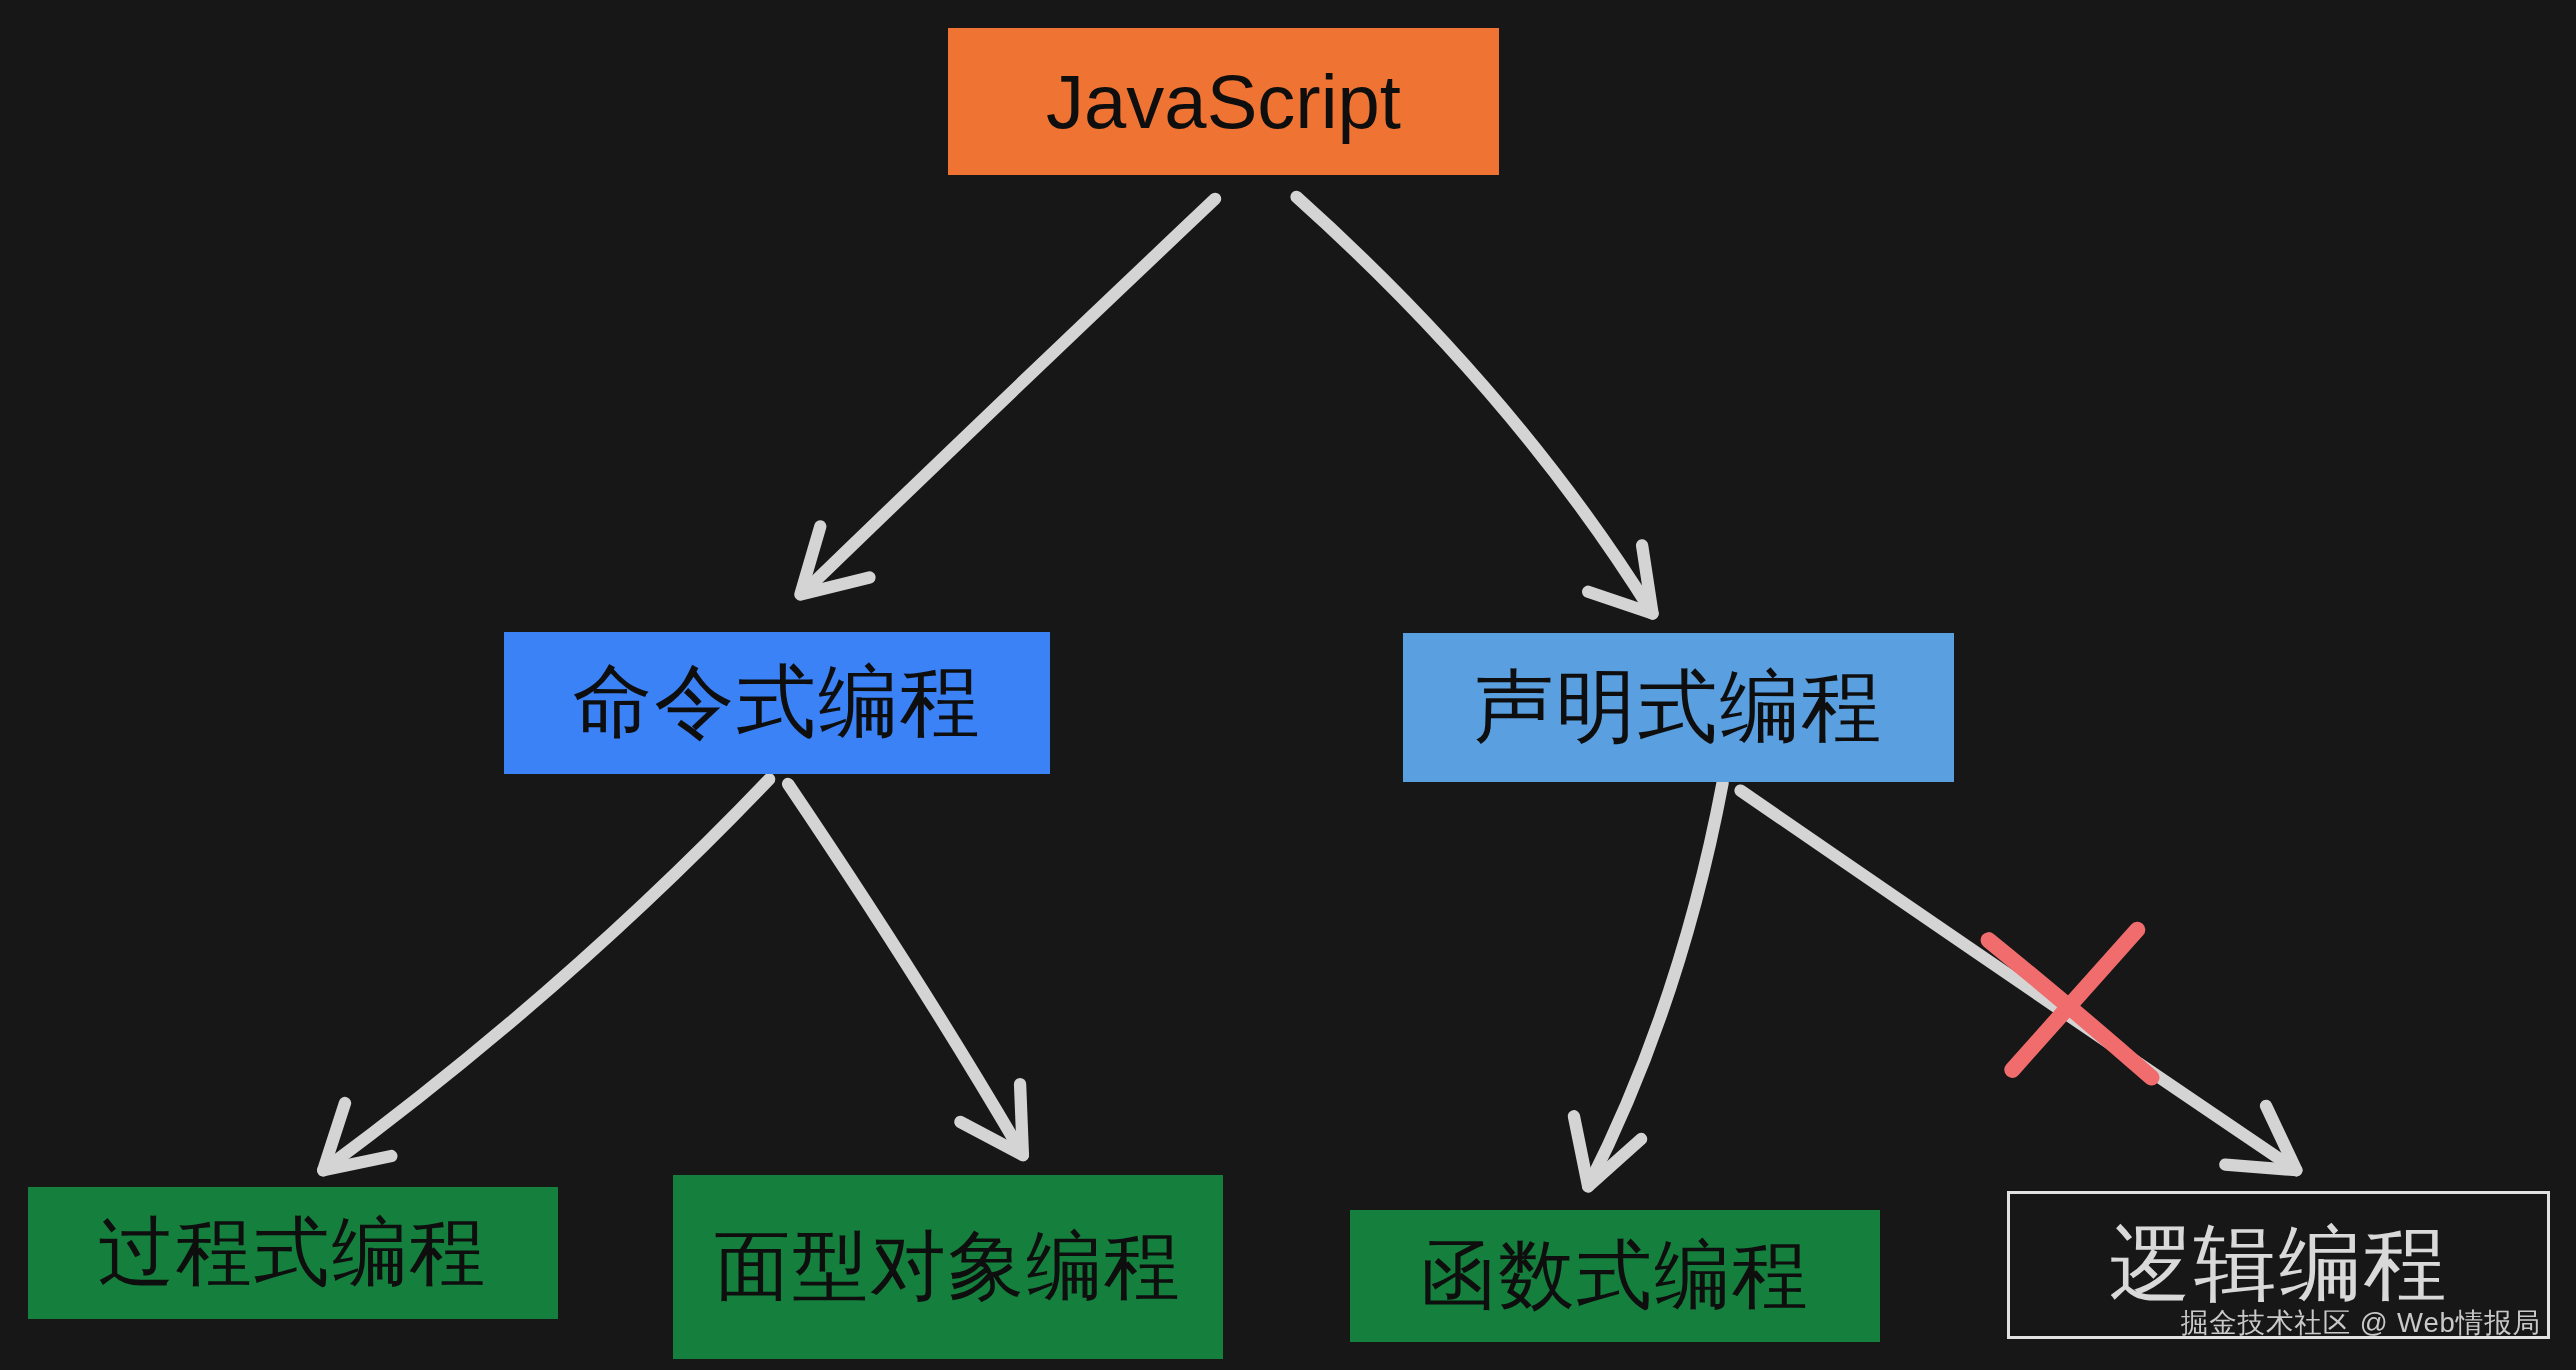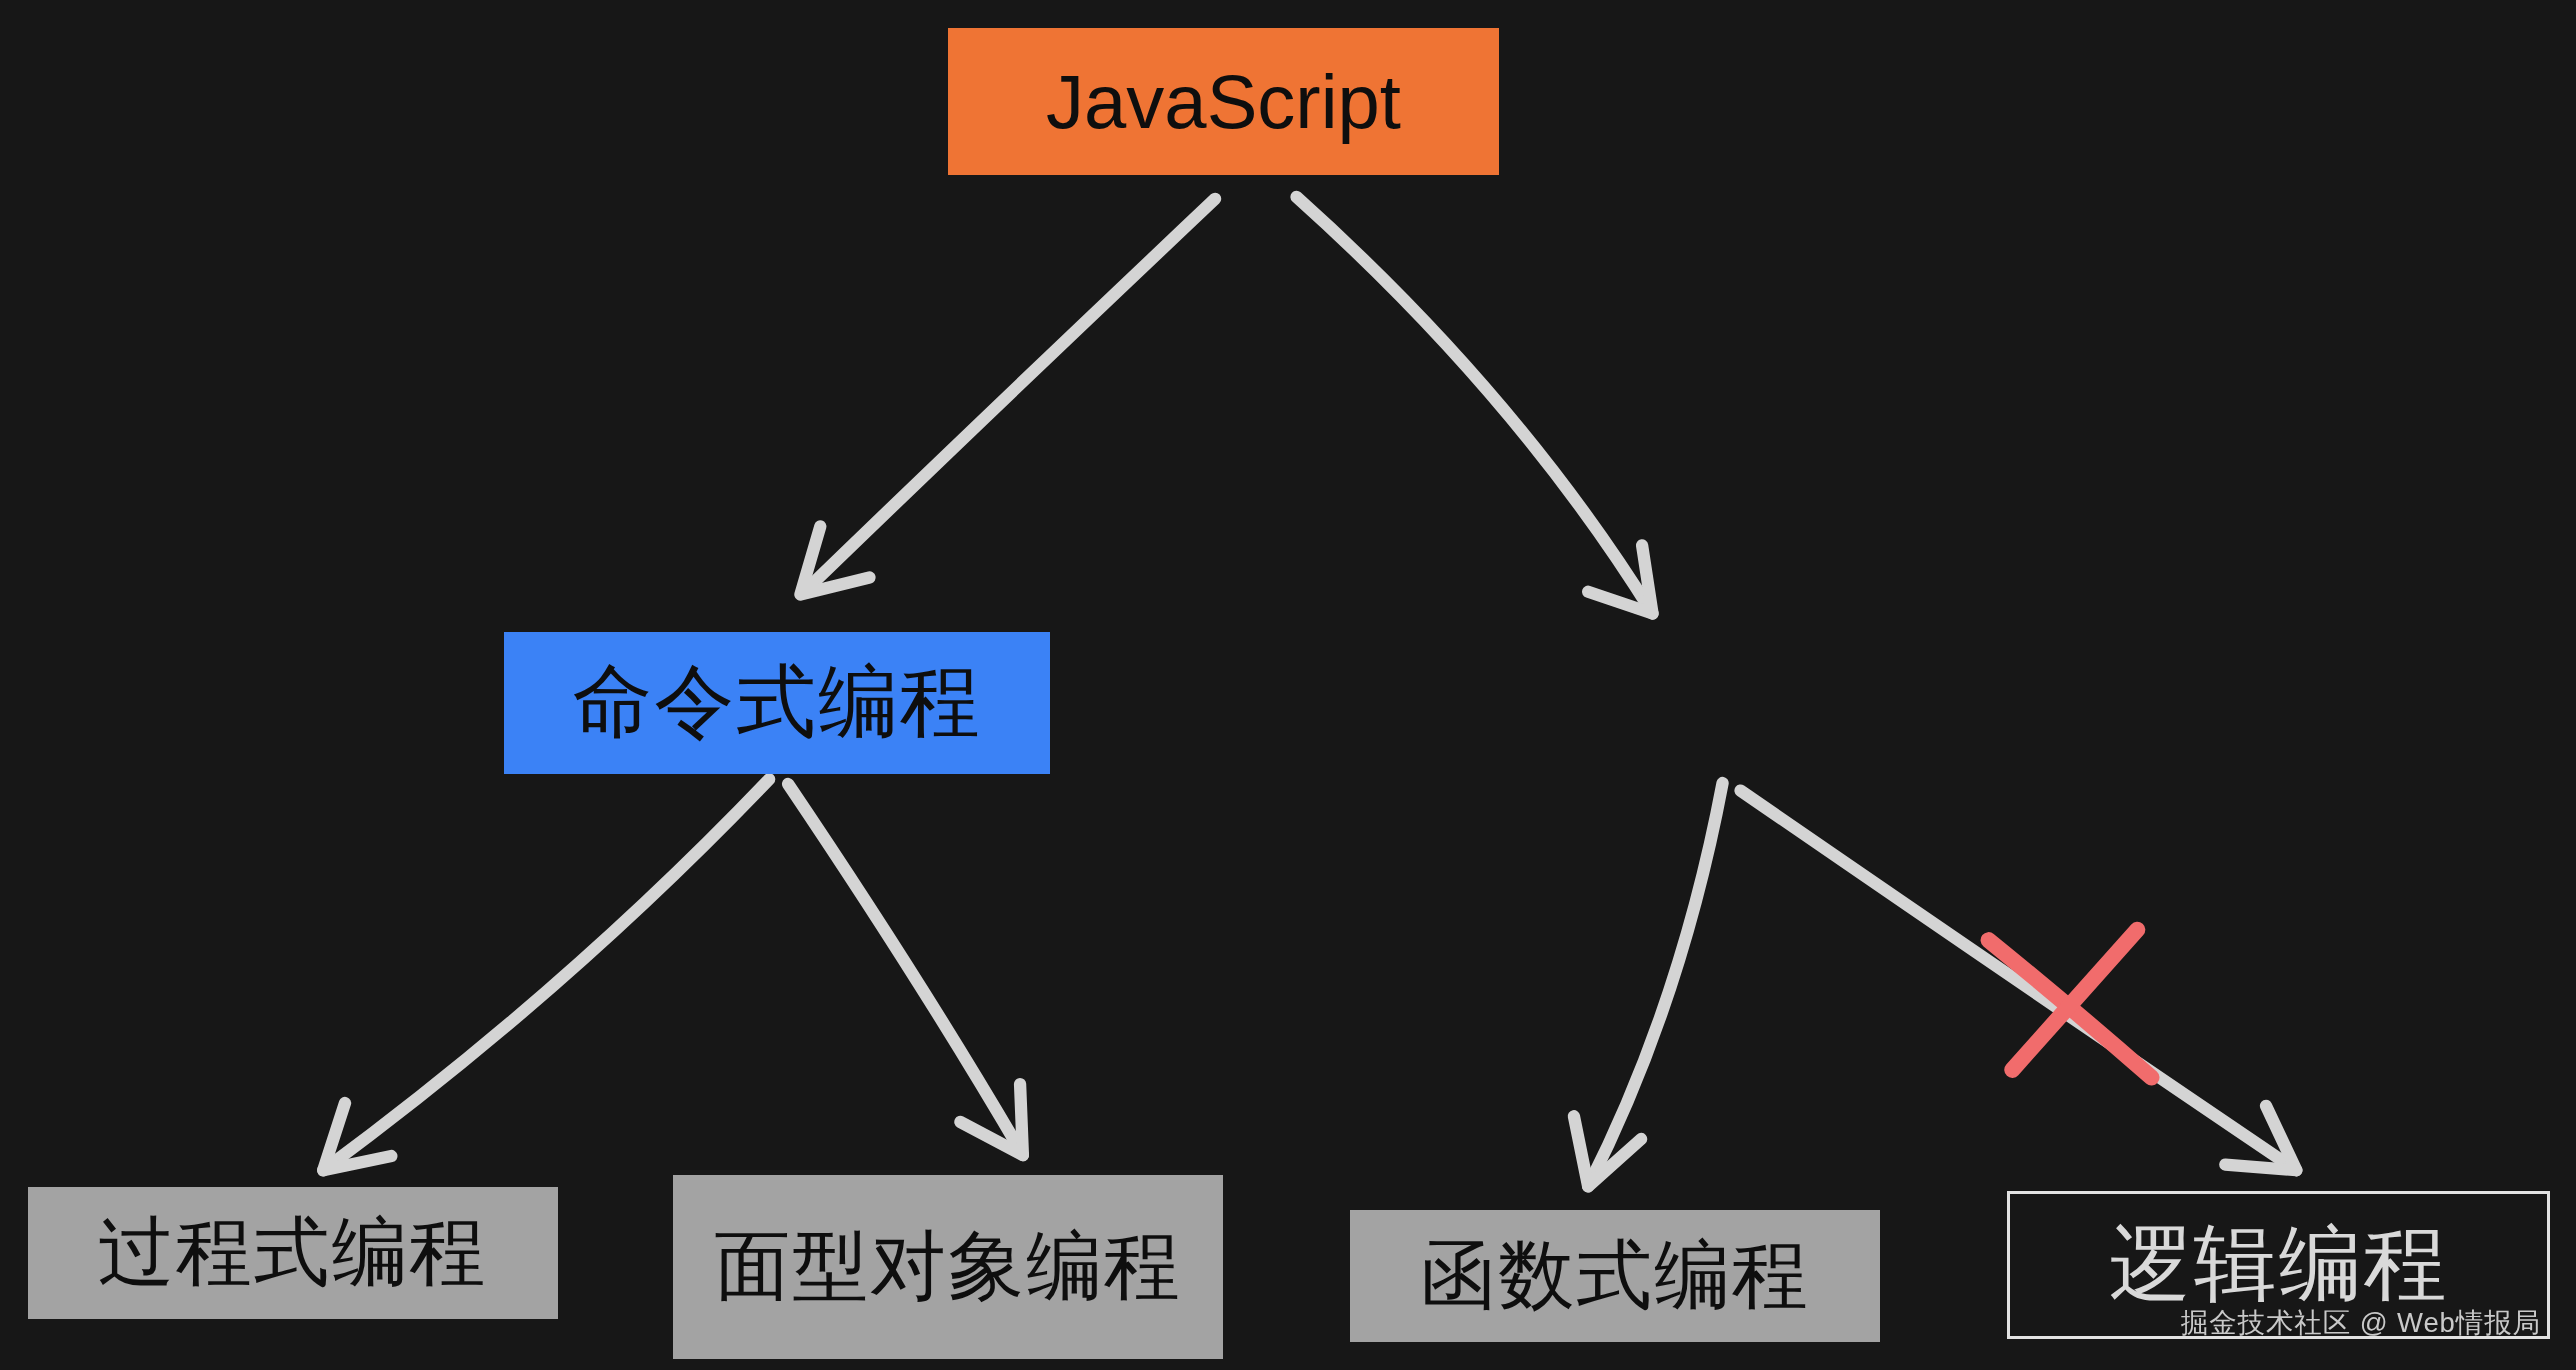--- a/index.html
+++ b/index.html
@@ -38,21 +38,21 @@
   }
   .node-imperative {
     left: 504px; top: 632px; width: 546px; height: 142px;
     background: #3b82f6;
   }
   .node-declarative {
     left: 1403px; top: 633px; width: 551px; height: 149px;
     background: #5A9FE0;
   }
   .node-leaf {
-    background: #a3a3a3;
+    background: #15803d;
     font-size: 76px;
   }
   .node-procedural {
     left: 27.5px; top: 1187px; width: 530px; height: 132px;
   }
   .node-object-oriented {
     left: 673px; top: 1175px; width: 550px; height: 184px;
   }
   .node-functional {
     left: 1350px; top: 1210px; width: 530px; height: 132px;
@@ -115,20 +115,23 @@
   </svg>
 
   <div class="node node-root">
     <span>JavaScript</span>
   </div>
 
   <div class="node node-imperative">
     <span>命令式编程</span>
   </div>
 
+  <div class="node node-declarative">
+    <span>声明式编程</span>
+  </div>
 
   <div class="node node-leaf node-procedural">
     <span>过程式编程</span>
   </div>
 
   <div class="node node-leaf node-object-oriented">
     <span>面型对象编程</span>
   </div>
 
   <div class="node node-logic">

